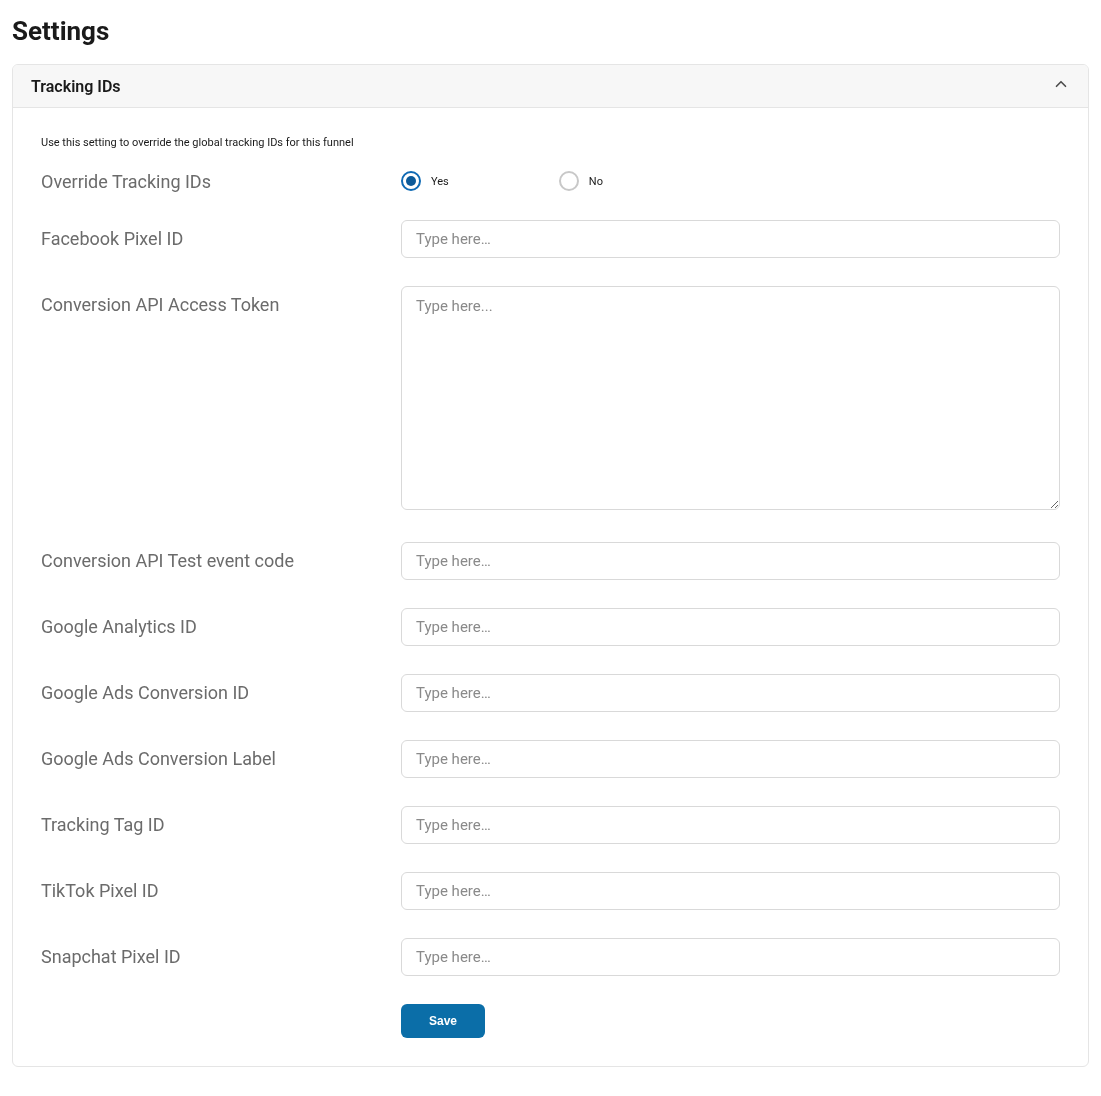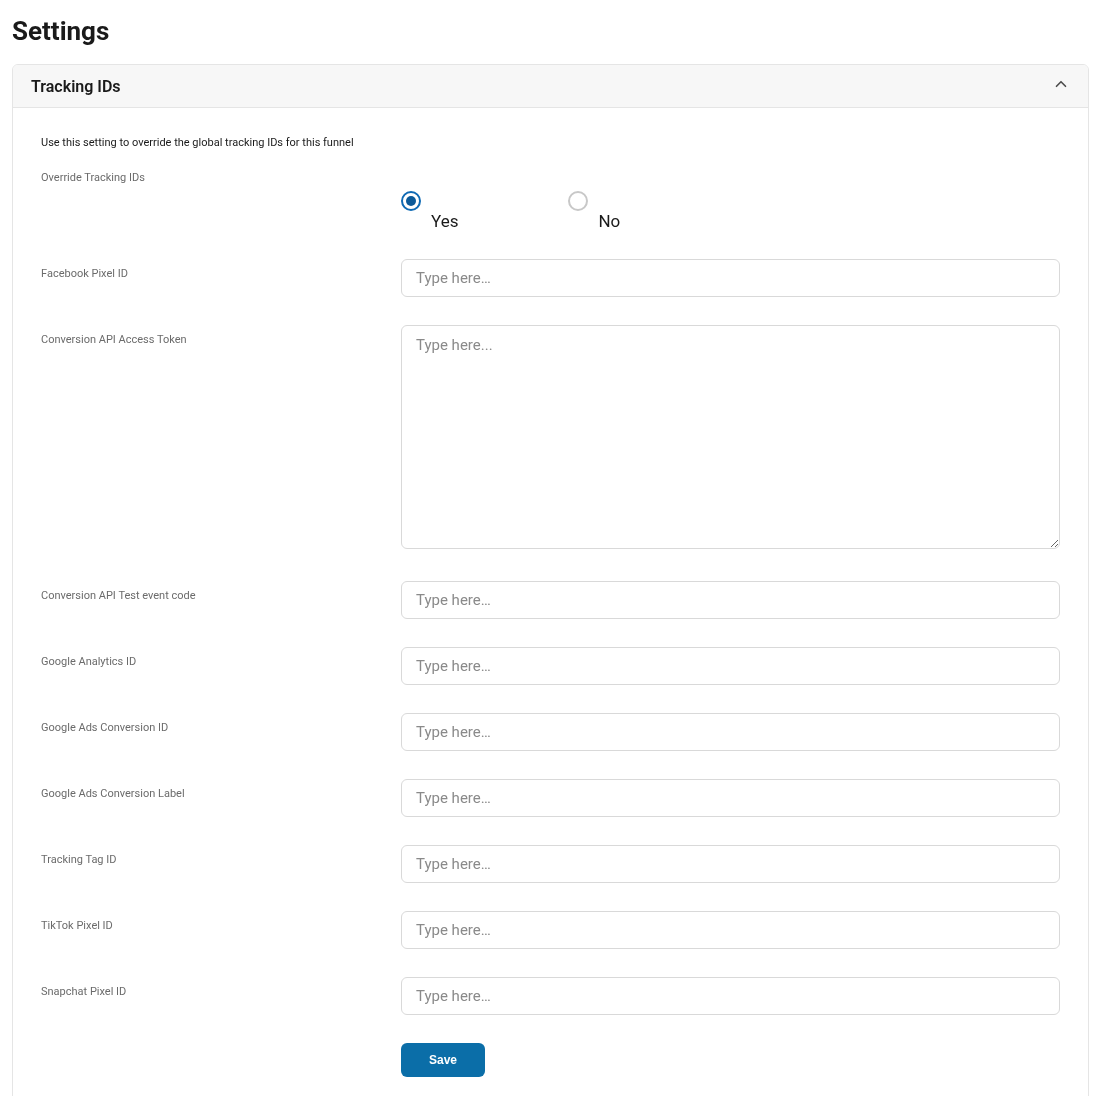--- a/index.html
+++ b/index.html
@@ -55,21 +55,21 @@
       margin-bottom: 22px;
     }
     .form-row {
       display: flex;
       align-items: flex-start;
       margin-bottom: 28px;
     }
     .form-label {
       width: 360px;
       flex-shrink: 0;
-      font-size: 11px;
+      font-size: 18px;
       color: #6b6b6b;
       padding-top: 8px;
     }
     .form-label.radio-label {
       padding-top: 0;
     }
     .form-control-col {
       flex: 1;
     }
     .radios {
@@ -96,23 +96,22 @@
     .radio-outer.selected {
       border-color: #0f6ab4;
     }
     .radio-inner {
       width: 10px;
       height: 10px;
       border-radius: 50%;
       background: #0c5a99;
     }
     .radio-text {
-      font-size: 17px;
-      color: #1a1a1a;
-      margin-top: 40px;
+      font-size: 11px;
+      color: #1a1a1a;
     }
     .text-input {
       width: 100%;
       padding: 9px 14px;
       font-size: 15px;
       border: 1px solid #d9d9d9;
       border-radius: 6px;
       color: #1d4ed8;
       font-family: inherit;
       outline: none;

